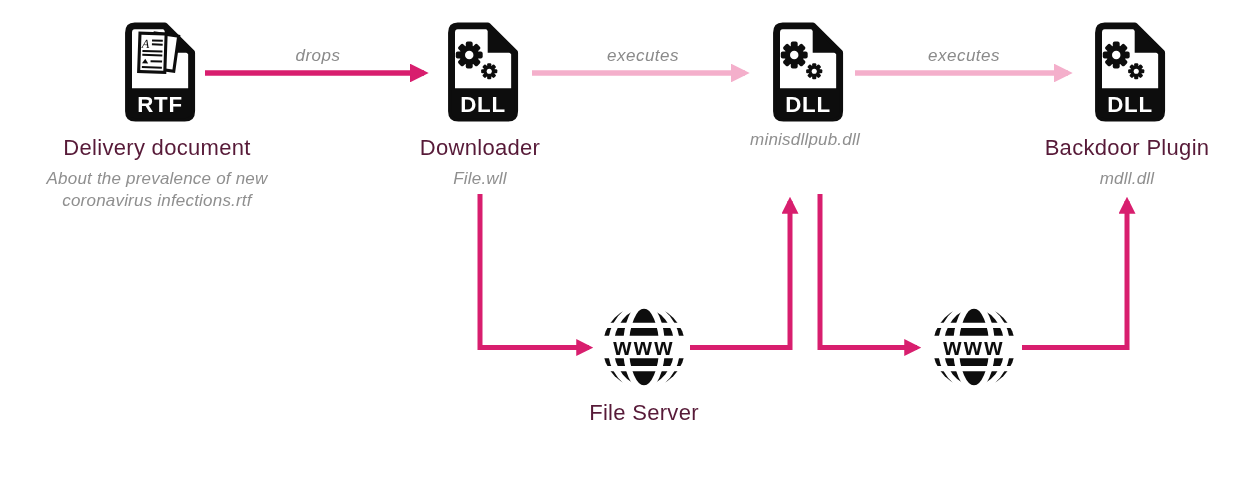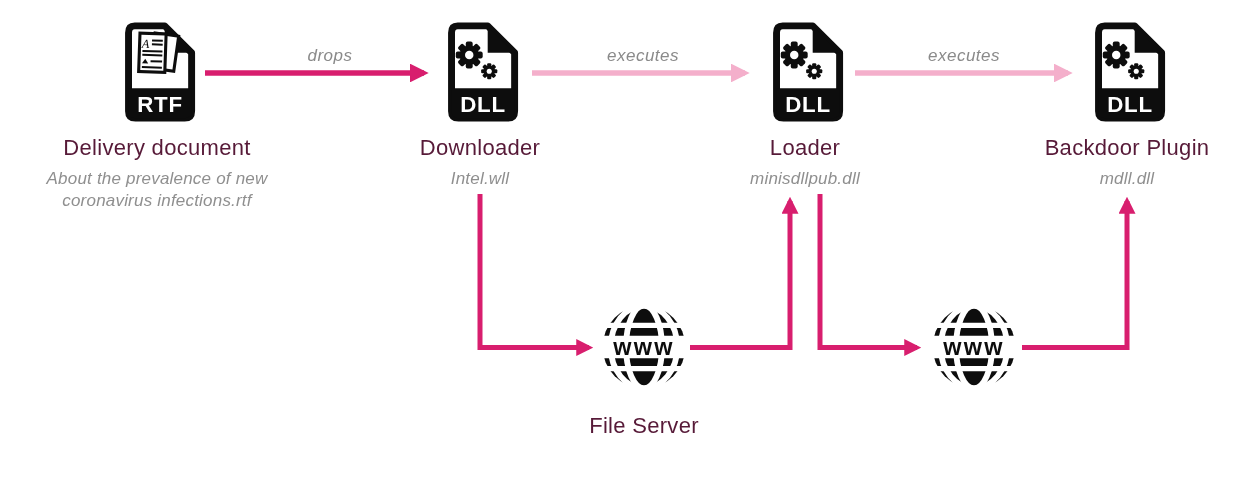--- a/index.html
+++ b/index.html
@@ -32,21 +32,21 @@
   }
   .node-sub {
     margin-top: 7px;
     font-size: 17px;
     font-style: italic;
     color: #8f8f8f;
     line-height: 1.32;
     white-space: pre-line;
     letter-spacing: 0.2px;
   }
-  .bottom-node .node-title { margin-top: 21px; }
+  .bottom-node .node-title { margin-top: 8px; }
   .edge-label {
     position: absolute;
     transform: translateX(-50%);
     font-size: 17px;
     font-style: italic;
     color: #8a8a8a;
     letter-spacing: 0.5px;
     white-space: nowrap;
   }
 </style>
@@ -66,21 +66,21 @@
     </defs>
     <path d="M205 73 H424" fill="none" stroke="#d81e6e" stroke-width="5.5" marker-end="url(#mDark)"></path>
     <path d="M532 73 H745" fill="none" stroke="#f4afcb" stroke-width="5.5" marker-end="url(#mLight)"></path>
     <path d="M855 73 H1068" fill="none" stroke="#f4afcb" stroke-width="5.5" marker-end="url(#mLight)"></path>
     <path d="M480 194 V347.5 H589" fill="none" stroke="#d81e6e" stroke-width="5" stroke-linejoin="miter" marker-end="url(#mDark)"></path>
     <path d="M690 347.5 H790 V201" fill="none" stroke="#d81e6e" stroke-width="5" stroke-linejoin="miter" marker-end="url(#mDark)"></path>
     <path d="M820 194 V347.5 H917" fill="none" stroke="#d81e6e" stroke-width="5" stroke-linejoin="miter" marker-end="url(#mDark)"></path>
     <path d="M1022 347.5 H1127 V201" fill="none" stroke="#d81e6e" stroke-width="5" stroke-linejoin="miter" marker-end="url(#mDark)"></path>
   </svg>
 
-  <div class="edge-label" style="left:330px; top:46px;">drops</div>
+  <div class="edge-label" style="left:318px; top:46px;">drops</div>
   <div class="edge-label" style="left:643px; top:46px;">executes</div>
   <div class="edge-label" style="left:964px; top:46px;">executes</div>
 
   <div class="node" style="left:-3px; top:22px;">
     <svg class="icon" width="80" height="100" viewBox="0 0 104 130" xmlns="http://www.w3.org/2000/svg">
       <path d="M23 5 H62 L97 40 V116 Q97 125 88 125 H24 Q15 125 15 116 V14 Q15 5 23 5 Z" fill="#ffffff" stroke="#0d0d0d" stroke-width="9" stroke-linejoin="round"></path>
       <path d="M62 5 L97 40 H62 Z" fill="#0d0d0d"></path>
       <g transform="rotate(8 61 40)">
         <rect x="46" y="16" width="31" height="46" fill="#ffffff" stroke="#0d0d0d" stroke-width="4"></rect>
       </g>
@@ -122,21 +122,21 @@
         <rect x="-4.5" y="-17.5" width="9" height="35" rx="2.5" transform="rotate(45)"></rect>
         <rect x="-4.5" y="-17.5" width="9" height="35" rx="2.5" transform="rotate(90)"></rect>
         <rect x="-4.5" y="-17.5" width="9" height="35" rx="2.5" transform="rotate(135)"></rect>
         <circle r="12.5"></circle>
         <circle r="5.5" fill="#ffffff"></circle>
       </g>
       <path d="M15 86 H97 V116 Q97 125 88 125 H24 Q15 125 15 116 Z" fill="#0d0d0d"></path>
       <text x="56" y="117" text-anchor="middle" font-size="29" font-weight="bold" letter-spacing="1" fill="#ffffff" font-family="'Liberation Sans', sans-serif">DLL</text>
     </svg>
     <div class="node-title">Downloader</div>
-    <div class="node-sub">Intel.wll</div>
+    <div class="node-sub">File.wll</div>
   </div>
 
   <div class="node" style="left:645px; top:22px;">
     <svg class="icon" width="80" height="100" viewBox="0 0 104 130" xmlns="http://www.w3.org/2000/svg">
       <path d="M23 5 H62 L97 40 V116 Q97 125 88 125 H24 Q15 125 15 116 V14 Q15 5 23 5 Z" fill="#ffffff" stroke="#0d0d0d" stroke-width="9" stroke-linejoin="round"></path>
       <path d="M62 5 L97 40 H62 Z" fill="#0d0d0d"></path>
       <g transform="translate(38 43)" fill="#0d0d0d">
         <rect x="-4.5" y="-17.5" width="9" height="35" rx="2.5"></rect>
         <rect x="-4.5" y="-17.5" width="9" height="35" rx="2.5" transform="rotate(45)"></rect>
         <rect x="-4.5" y="-17.5" width="9" height="35" rx="2.5" transform="rotate(90)"></rect>
@@ -148,21 +148,20 @@
         <rect x="-4.5" y="-17.5" width="9" height="35" rx="2.5"></rect>
         <rect x="-4.5" y="-17.5" width="9" height="35" rx="2.5" transform="rotate(45)"></rect>
         <rect x="-4.5" y="-17.5" width="9" height="35" rx="2.5" transform="rotate(90)"></rect>
         <rect x="-4.5" y="-17.5" width="9" height="35" rx="2.5" transform="rotate(135)"></rect>
         <circle r="12.5"></circle>
         <circle r="5.5" fill="#ffffff"></circle>
       </g>
       <path d="M15 86 H97 V116 Q97 125 88 125 H24 Q15 125 15 116 Z" fill="#0d0d0d"></path>
       <text x="56" y="117" text-anchor="middle" font-size="29" font-weight="bold" letter-spacing="1" fill="#ffffff" font-family="'Liberation Sans', sans-serif">DLL</text>
     </svg>
-    <div class="node-title">Loader</div>
     <div class="node-sub">minisdllpub.dll</div>
   </div>
 
   <div class="node" style="left:967px; top:22px;">
     <svg class="icon" width="80" height="100" viewBox="0 0 104 130" xmlns="http://www.w3.org/2000/svg">
       <path d="M23 5 H62 L97 40 V116 Q97 125 88 125 H24 Q15 125 15 116 V14 Q15 5 23 5 Z" fill="#ffffff" stroke="#0d0d0d" stroke-width="9" stroke-linejoin="round"></path>
       <path d="M62 5 L97 40 H62 Z" fill="#0d0d0d"></path>
       <g transform="translate(38 43)" fill="#0d0d0d">
         <rect x="-4.5" y="-17.5" width="9" height="35" rx="2.5"></rect>
         <rect x="-4.5" y="-17.5" width="9" height="35" rx="2.5" transform="rotate(45)"></rect>

